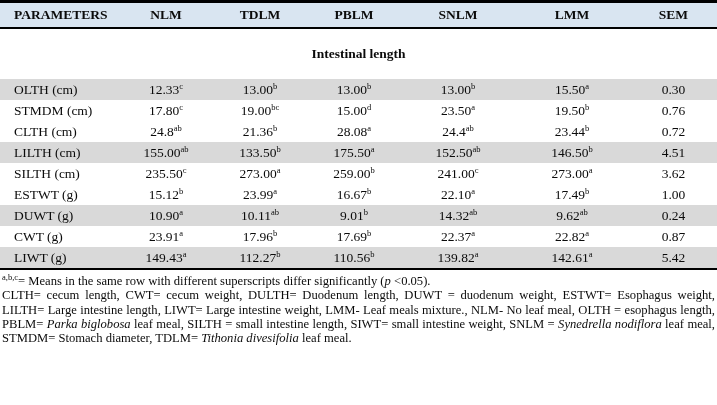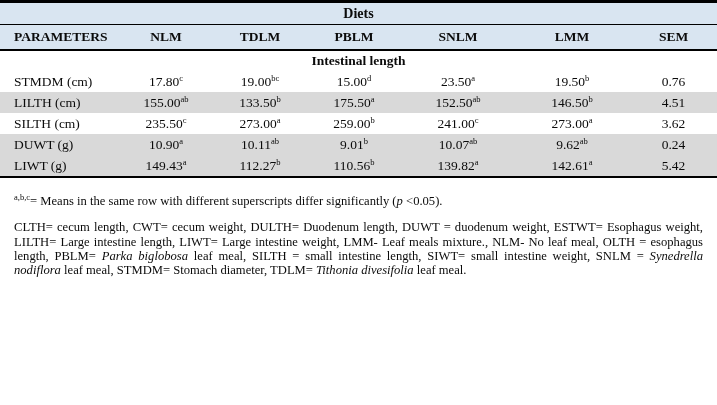--- a/index.html
+++ b/index.html
@@ -37,21 +37,21 @@
     padding: 4px 2px;
   }
   tr.cols-row th.param-col {
     text-align: left;
     padding-left: 14px;
   }
   .section-cell {
     font-weight: bold;
     text-align: center;
     font-size: 13.5px;
-    padding: 2px 0;
+    padding: 17px 0;
   }
   .param-cell {
     font-size: 13.5px;
     text-align: left;
     padding: 2.5px 2px 2.5px 14px;
     white-space: nowrap;
   }
   .value-cell {
     font-size: 13.5px;
     text-align: center;
@@ -61,21 +61,21 @@
   tr.shade td { background: #d9d9d9; }
   sup {
     font-size: 8.5px;
     vertical-align: super;
     line-height: 0;
   }
   .footnotes {
     padding: 4px 2px 0 2px;
   }
   .footnote {
-    margin: 12px;
+    margin: 0;
     font-size: 12.6px;
     line-height: 1.14;
     text-align: left;
   }
   .footnote.justified { text-align: justify; }
   .italic { font-style: italic; }
 </style>
 </head>
 <body>
 
@@ -83,72 +83,105 @@
   <colgroup>
     <col style="width:118px">
     <col style="width:96px">
     <col style="width:92px">
     <col style="width:96px">
     <col style="width:112px">
     <col style="width:116px">
     <col style="width:87px">
   </colgroup>
   <thead>
-    <tr data-name="diets-header-row">
-      <td class="diets-cell" colspan="7" data-name="diets-header">Diets</td>
-    </tr>
     <tr class="cols-row" data-name="column-header-row">
       <th class="param-col" data-name="column-header-parameters">PARAMETERS</th>
       <th data-name="column-header-nlm">NLM</th>
       <th data-name="column-header-tdlm">TDLM</th>
       <th data-name="column-header-pblm">PBLM</th>
       <th data-name="column-header-snlm">SNLM</th>
       <th data-name="column-header-lmm">LMM</th>
       <th data-name="column-header-sem">SEM</th>
     </tr>
   </thead>
   <tbody data-name="table-body">
       <tr data-name="section-header-row">
         <td colspan="7" class="section-cell" data-name="section-title">Intestinal length</td>
       </tr>
+      <tr class="shade" data-name="table-row">
+        <td class="param-cell" data-name="parameter-cell">OLTH (cm)</td>
+        <td class="value-cell" data-name="value-cell"><span data-name="cell-value">12.33</span><sup data-name="superscript">c</sup></td>
+        <td class="value-cell" data-name="value-cell"><span data-name="cell-value">13.00</span><sup data-name="superscript">b</sup></td>
+        <td class="value-cell" data-name="value-cell"><span data-name="cell-value">13.00</span><sup data-name="superscript">b</sup></td>
+        <td class="value-cell" data-name="value-cell"><span data-name="cell-value">13.00</span><sup data-name="superscript">b</sup></td>
+        <td class="value-cell" data-name="value-cell"><span data-name="cell-value">15.50</span><sup data-name="superscript">a</sup></td>
+        <td class="value-cell" data-name="sem-cell"><span data-name="cell-value">0.30</span></td>
+      </tr>
       <tr data-name="table-row">
         <td class="param-cell" data-name="parameter-cell">STMDM (cm)</td>
         <td class="value-cell" data-name="value-cell"><span data-name="cell-value">17.80</span><sup data-name="superscript">c</sup></td>
         <td class="value-cell" data-name="value-cell"><span data-name="cell-value">19.00</span><sup data-name="superscript">bc</sup></td>
         <td class="value-cell" data-name="value-cell"><span data-name="cell-value">15.00</span><sup data-name="superscript">d</sup></td>
         <td class="value-cell" data-name="value-cell"><span data-name="cell-value">23.50</span><sup data-name="superscript">a</sup></td>
         <td class="value-cell" data-name="value-cell"><span data-name="cell-value">19.50</span><sup data-name="superscript">b</sup></td>
         <td class="value-cell" data-name="sem-cell"><span data-name="cell-value">0.76</span></td>
+      </tr>
+      <tr data-name="table-row">
+        <td class="param-cell" data-name="parameter-cell">CLTH (cm)</td>
+        <td class="value-cell" data-name="value-cell"><span data-name="cell-value">24.8</span><sup data-name="superscript">ab</sup></td>
+        <td class="value-cell" data-name="value-cell"><span data-name="cell-value">21.36</span><sup data-name="superscript">b</sup></td>
+        <td class="value-cell" data-name="value-cell"><span data-name="cell-value">28.08</span><sup data-name="superscript">a</sup></td>
+        <td class="value-cell" data-name="value-cell"><span data-name="cell-value">24.4</span><sup data-name="superscript">ab</sup></td>
+        <td class="value-cell" data-name="value-cell"><span data-name="cell-value">23.44</span><sup data-name="superscript">b</sup></td>
+        <td class="value-cell" data-name="sem-cell"><span data-name="cell-value">0.72</span></td>
       </tr>
       <tr class="shade" data-name="table-row">
         <td class="param-cell" data-name="parameter-cell">LILTH (cm)</td>
         <td class="value-cell" data-name="value-cell"><span data-name="cell-value">155.00</span><sup data-name="superscript">ab</sup></td>
         <td class="value-cell" data-name="value-cell"><span data-name="cell-value">133.50</span><sup data-name="superscript">b</sup></td>
         <td class="value-cell" data-name="value-cell"><span data-name="cell-value">175.50</span><sup data-name="superscript">a</sup></td>
         <td class="value-cell" data-name="value-cell"><span data-name="cell-value">152.50</span><sup data-name="superscript">ab</sup></td>
         <td class="value-cell" data-name="value-cell"><span data-name="cell-value">146.50</span><sup data-name="superscript">b</sup></td>
         <td class="value-cell" data-name="sem-cell"><span data-name="cell-value">4.51</span></td>
       </tr>
       <tr data-name="table-row">
         <td class="param-cell" data-name="parameter-cell">SILTH (cm)</td>
         <td class="value-cell" data-name="value-cell"><span data-name="cell-value">235.50</span><sup data-name="superscript">c</sup></td>
         <td class="value-cell" data-name="value-cell"><span data-name="cell-value">273.00</span><sup data-name="superscript">a</sup></td>
         <td class="value-cell" data-name="value-cell"><span data-name="cell-value">259.00</span><sup data-name="superscript">b</sup></td>
         <td class="value-cell" data-name="value-cell"><span data-name="cell-value">241.00</span><sup data-name="superscript">c</sup></td>
         <td class="value-cell" data-name="value-cell"><span data-name="cell-value">273.00</span><sup data-name="superscript">a</sup></td>
         <td class="value-cell" data-name="sem-cell"><span data-name="cell-value">3.62</span></td>
       </tr>
+      <tr data-name="table-row">
+        <td class="param-cell" data-name="parameter-cell">ESTWT (g)</td>
+        <td class="value-cell" data-name="value-cell"><span data-name="cell-value">15.12</span><sup data-name="superscript">b</sup></td>
+        <td class="value-cell" data-name="value-cell"><span data-name="cell-value">23.99</span><sup data-name="superscript">a</sup></td>
+        <td class="value-cell" data-name="value-cell"><span data-name="cell-value">16.67</span><sup data-name="superscript">b</sup></td>
+        <td class="value-cell" data-name="value-cell"><span data-name="cell-value">22.10</span><sup data-name="superscript">a</sup></td>
+        <td class="value-cell" data-name="value-cell"><span data-name="cell-value">17.49</span><sup data-name="superscript">b</sup></td>
+        <td class="value-cell" data-name="sem-cell"><span data-name="cell-value">1.00</span></td>
+      </tr>
       <tr class="shade" data-name="table-row">
         <td class="param-cell" data-name="parameter-cell">DUWT (g)</td>
         <td class="value-cell" data-name="value-cell"><span data-name="cell-value">10.90</span><sup data-name="superscript">a</sup></td>
         <td class="value-cell" data-name="value-cell"><span data-name="cell-value">10.11</span><sup data-name="superscript">ab</sup></td>
         <td class="value-cell" data-name="value-cell"><span data-name="cell-value">9.01</span><sup data-name="superscript">b</sup></td>
-        <td class="value-cell" data-name="value-cell"><span data-name="cell-value">10.07</span><sup data-name="superscript">ab</sup></td>
+        <td class="value-cell" data-name="value-cell"><span data-name="cell-value">14.32</span><sup data-name="superscript">ab</sup></td>
         <td class="value-cell" data-name="value-cell"><span data-name="cell-value">9.62</span><sup data-name="superscript">ab</sup></td>
         <td class="value-cell" data-name="sem-cell"><span data-name="cell-value">0.24</span></td>
+      </tr>
+      <tr data-name="table-row">
+        <td class="param-cell" data-name="parameter-cell">CWT (g)</td>
+        <td class="value-cell" data-name="value-cell"><span data-name="cell-value">23.91</span><sup data-name="superscript">a</sup></td>
+        <td class="value-cell" data-name="value-cell"><span data-name="cell-value">17.96</span><sup data-name="superscript">b</sup></td>
+        <td class="value-cell" data-name="value-cell"><span data-name="cell-value">17.69</span><sup data-name="superscript">b</sup></td>
+        <td class="value-cell" data-name="value-cell"><span data-name="cell-value">22.37</span><sup data-name="superscript">a</sup></td>
+        <td class="value-cell" data-name="value-cell"><span data-name="cell-value">22.82</span><sup data-name="superscript">a</sup></td>
+        <td class="value-cell" data-name="sem-cell"><span data-name="cell-value">0.87</span></td>
       </tr>
       <tr class="shade" data-name="table-row">
         <td class="param-cell" data-name="parameter-cell">LIWT (g)</td>
         <td class="value-cell" data-name="value-cell"><span data-name="cell-value">149.43</span><sup data-name="superscript">a</sup></td>
         <td class="value-cell" data-name="value-cell"><span data-name="cell-value">112.27</span><sup data-name="superscript">b</sup></td>
         <td class="value-cell" data-name="value-cell"><span data-name="cell-value">110.56</span><sup data-name="superscript">b</sup></td>
         <td class="value-cell" data-name="value-cell"><span data-name="cell-value">139.82</span><sup data-name="superscript">a</sup></td>
         <td class="value-cell" data-name="value-cell"><span data-name="cell-value">142.61</span><sup data-name="superscript">a</sup></td>
         <td class="value-cell" data-name="sem-cell"><span data-name="cell-value">5.42</span></td>
       </tr>

